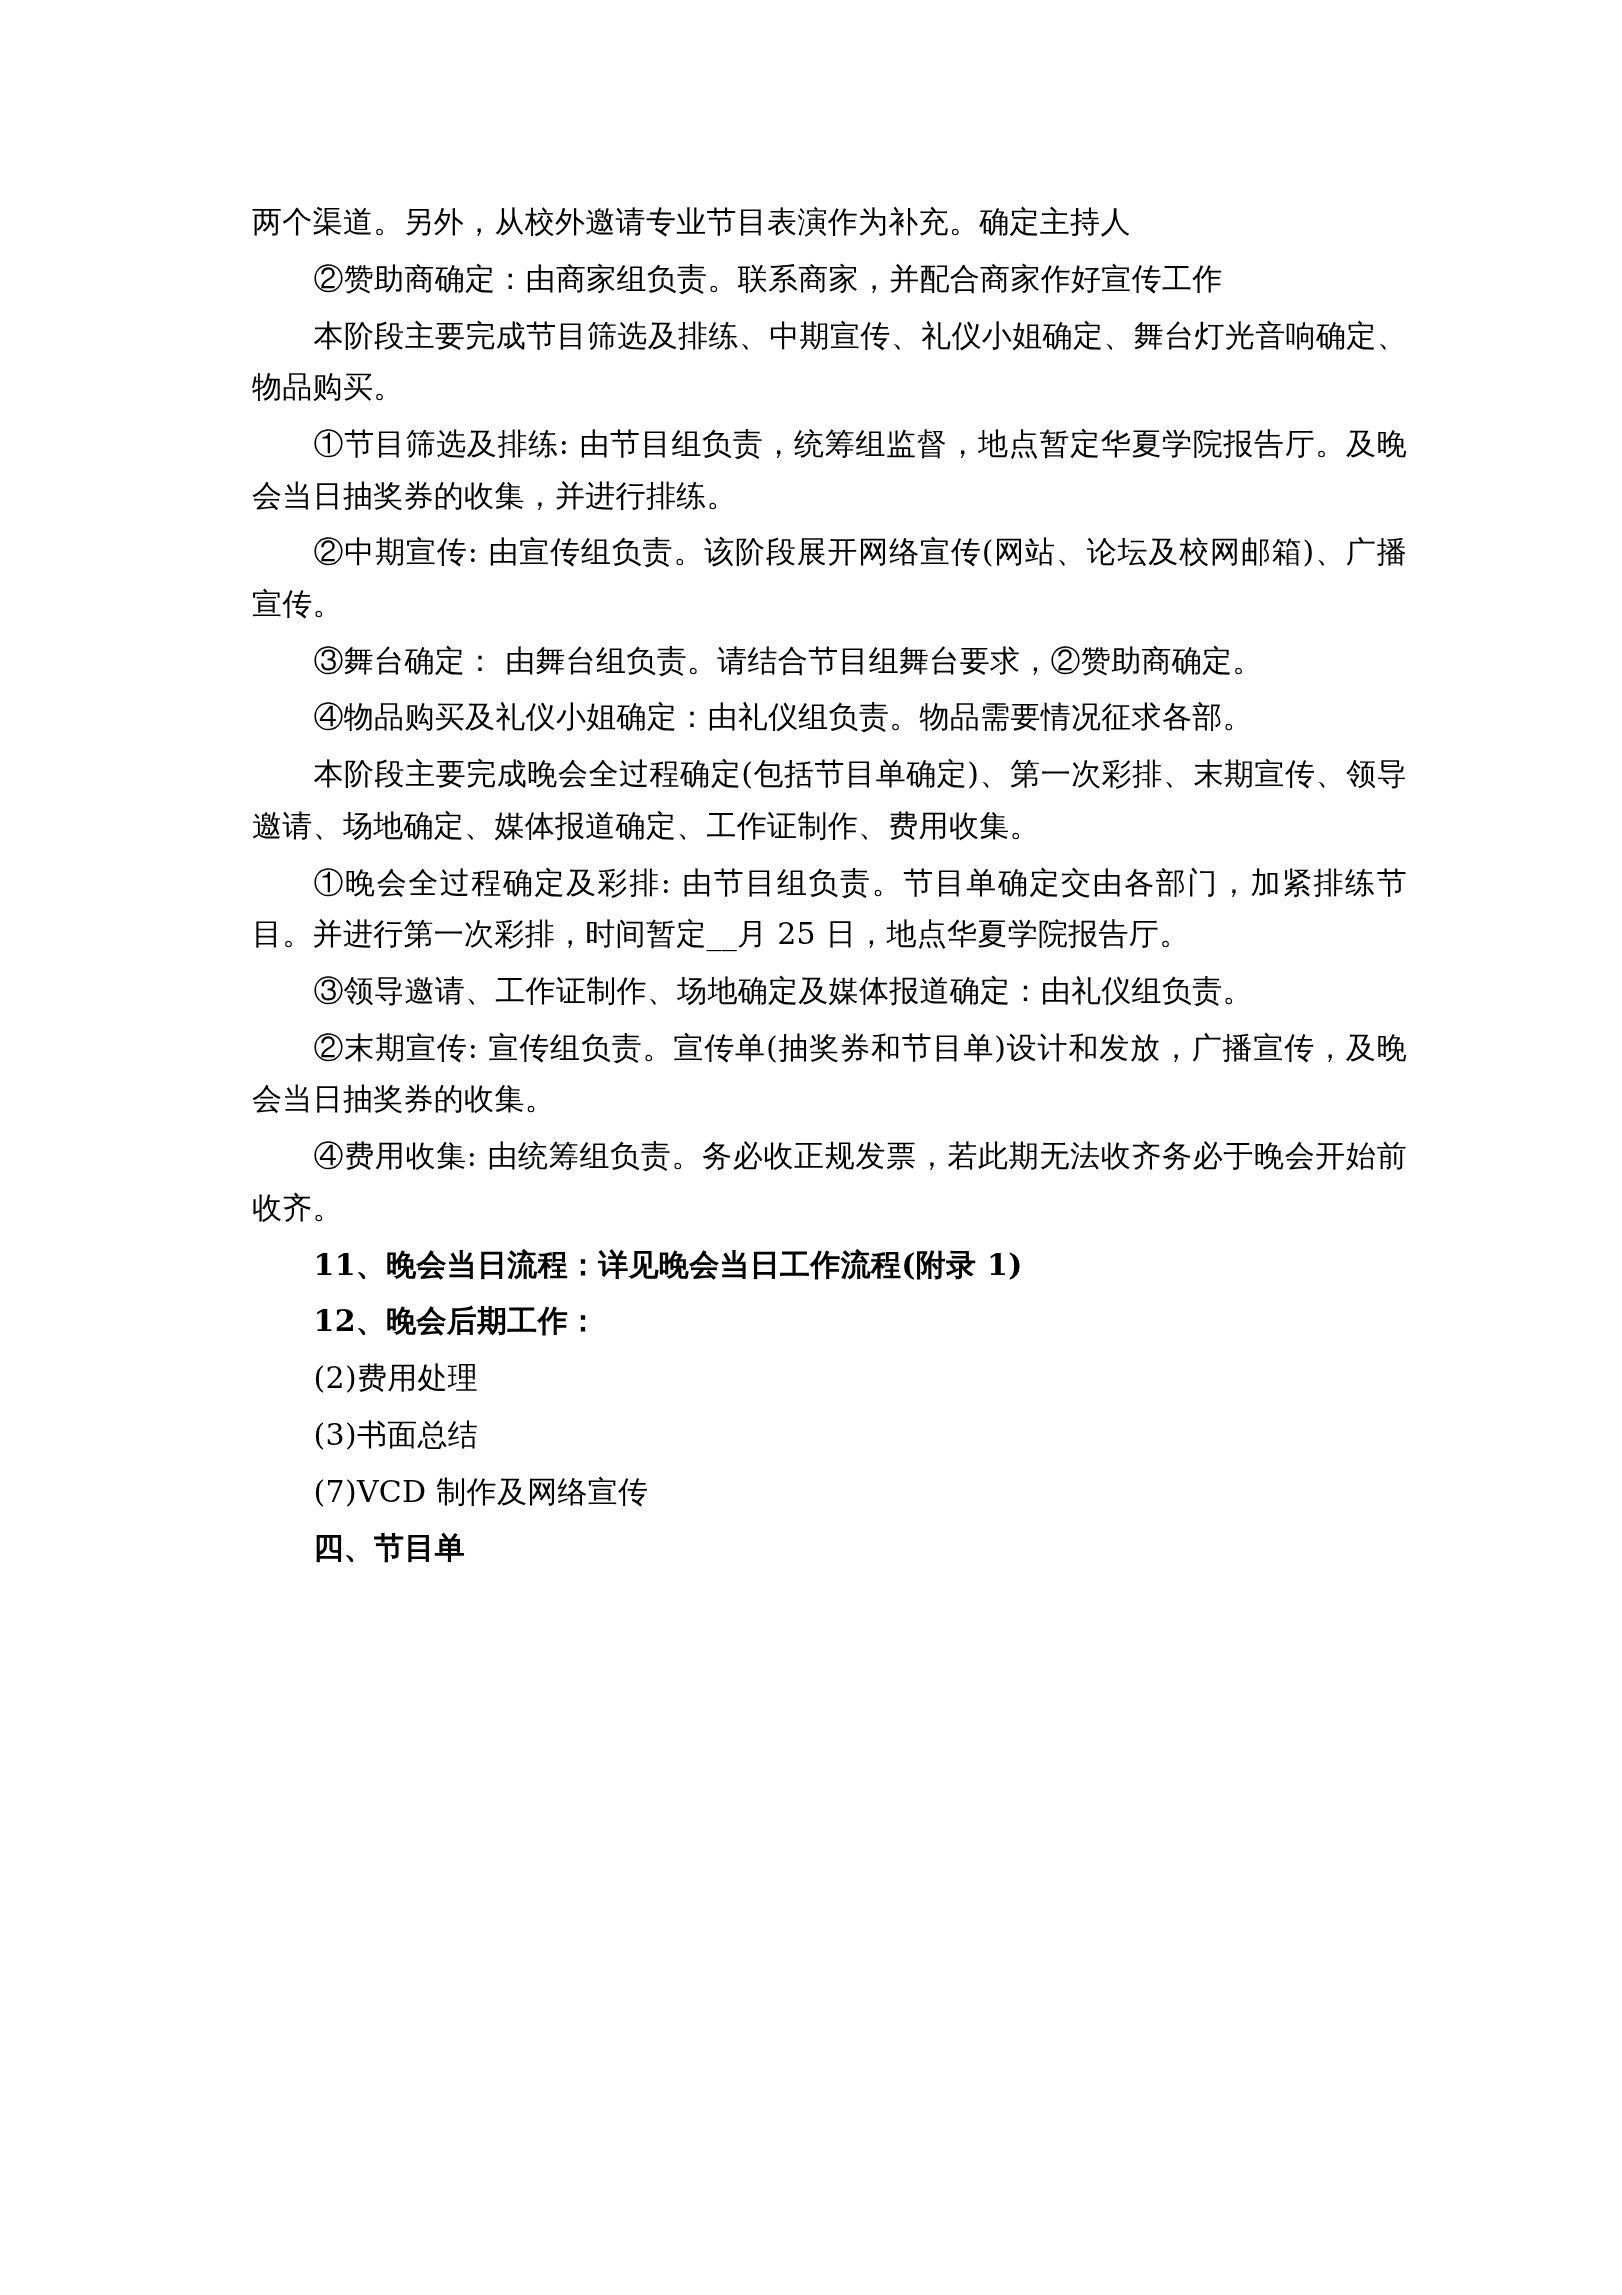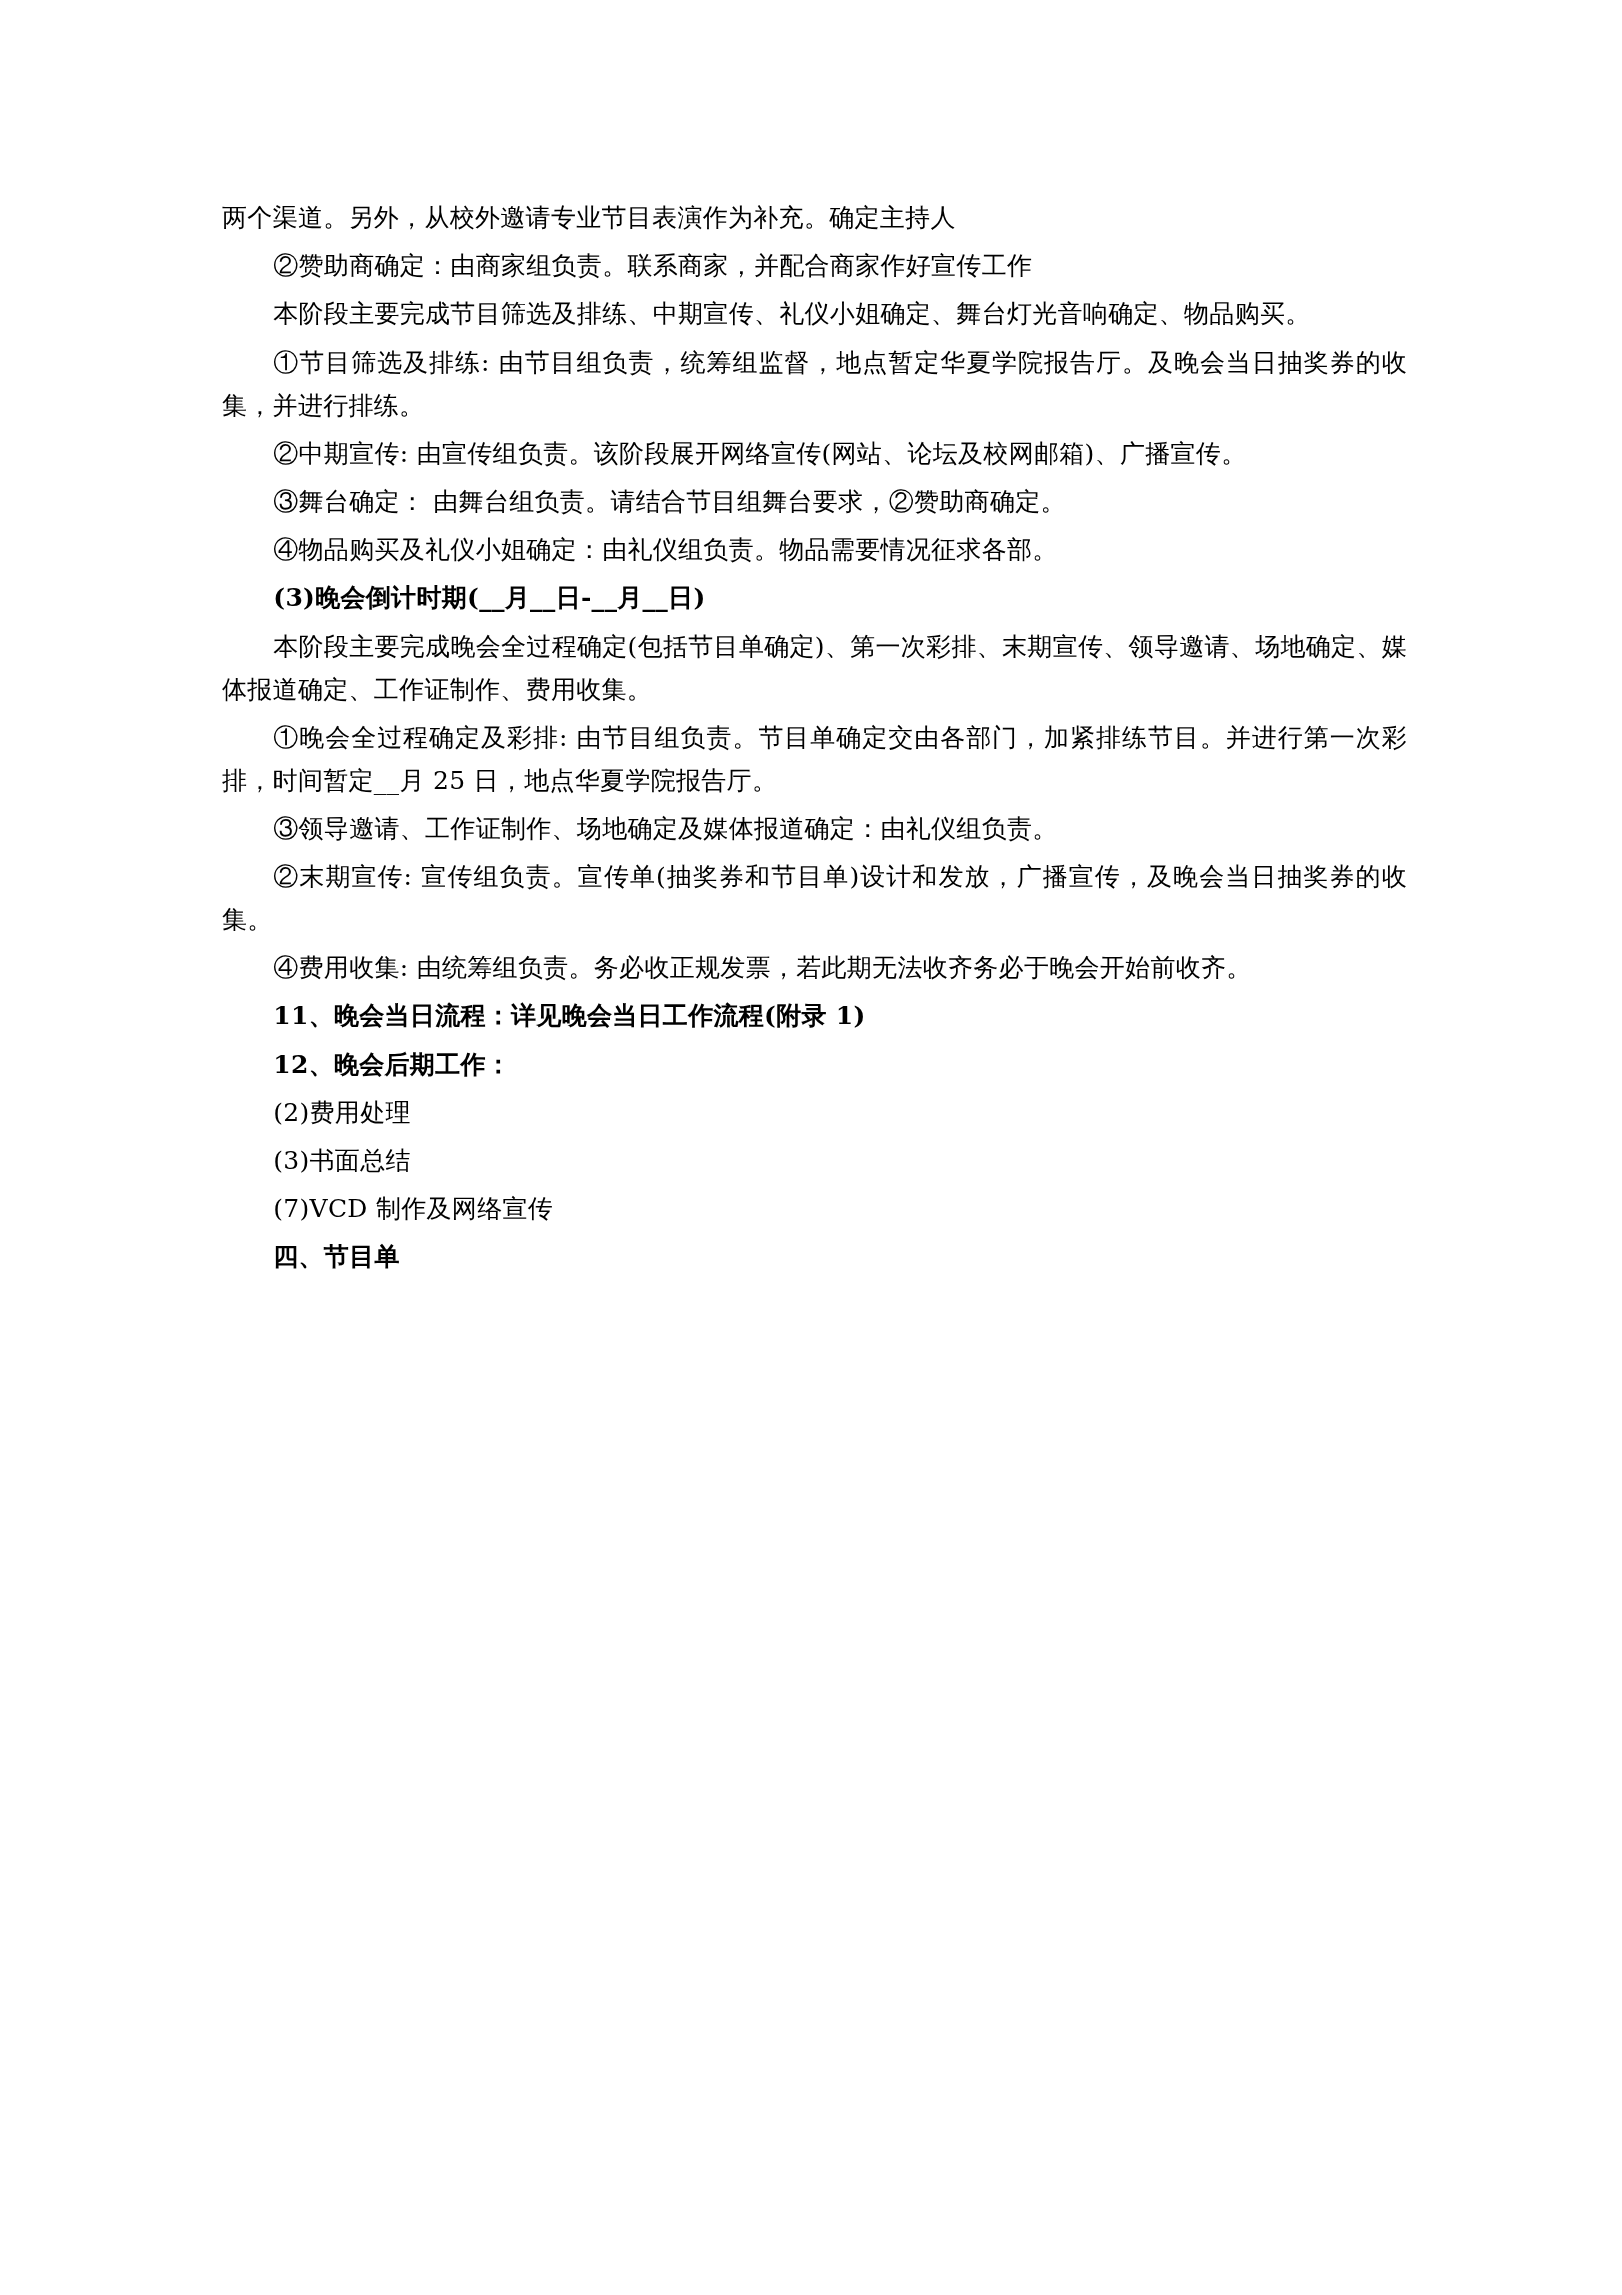--- a/index.html
+++ b/index.html
@@ -15,24 +15,25 @@
     overflow: hidden;
   }
   .page {
     box-sizing: border-box;
     width: 1623px;
     height: 2295px;
     padding: 196px 216px 170px 222px;
     background: #ffffff;
   }
   .doc-body {
-    font-size: 25px;
+    font-size: 30px;
     line-height: 1.72;
     letter-spacing: 0.3px;
     text-align: justify;
+    margin-left: 30px;
   }
   p.para {
     margin: 0 0 5.2px 0;
     text-indent: 0;
   }
   p.indent {
     text-indent: 2.05em;
   }
   p.noindent {
     text-indent: 0;
@@ -46,21 +47,20 @@
 
 <div class="page">
   <div class="doc-body" id="doc-body">
       <p class="para noindent">两个渠道。另外，从校外邀请专业节目表演作为补充。确定主持人</p>
       <p class="para indent">②赞助商确定：由商家组负责。联系商家，并配合商家作好宣传工作</p>
       <p class="para indent">本阶段主要完成节目筛选及排练、中期宣传、礼仪小姐确定、舞台灯光音响确定、物品购买。</p>
       <p class="para indent">①节目筛选及排练: 由节目组负责，统筹组监督，地点暂定华夏学院报告厅。及晚会当日抽奖券的收集，并进行排练。</p>
       <p class="para indent">②中期宣传: 由宣传组负责。该阶段展开网络宣传(网站、论坛及校网邮箱)、广播宣传。</p>
       <p class="para indent">③舞台确定： 由舞台组负责。请结合节目组舞台要求，②赞助商确定。</p>
       <p class="para indent">④物品购买及礼仪小姐确定：由礼仪组负责。物品需要情况征求各部。</p>
-      <p class="para indent strong">(3)晚会倒计时期(__月__日-__月__日)</p>
       <p class="para indent">本阶段主要完成晚会全过程确定(包括节目单确定)、第一次彩排、末期宣传、领导邀请、场地确定、媒体报道确定、工作证制作、费用收集。</p>
       <p class="para indent">①晚会全过程确定及彩排: 由节目组负责。节目单确定交由各部门，加紧排练节目。并进行第一次彩排，时间暂定__月 25 日，地点华夏学院报告厅。</p>
       <p class="para indent">③领导邀请、工作证制作、场地确定及媒体报道确定：由礼仪组负责。</p>
       <p class="para indent">②末期宣传: 宣传组负责。宣传单(抽奖券和节目单)设计和发放，广播宣传，及晚会当日抽奖券的收集。</p>
       <p class="para indent">④费用收集: 由统筹组负责。务必收正规发票，若此期无法收齐务必于晚会开始前收齐。</p>
       <p class="para indent strong">11、晚会当日流程：详见晚会当日工作流程(附录 1)</p>
       <p class="para indent strong">12、晚会后期工作：</p>
       <p class="para indent">(2)费用处理</p>
       <p class="para indent">(3)书面总结</p>
       <p class="para indent">(7)VCD 制作及网络宣传</p>

